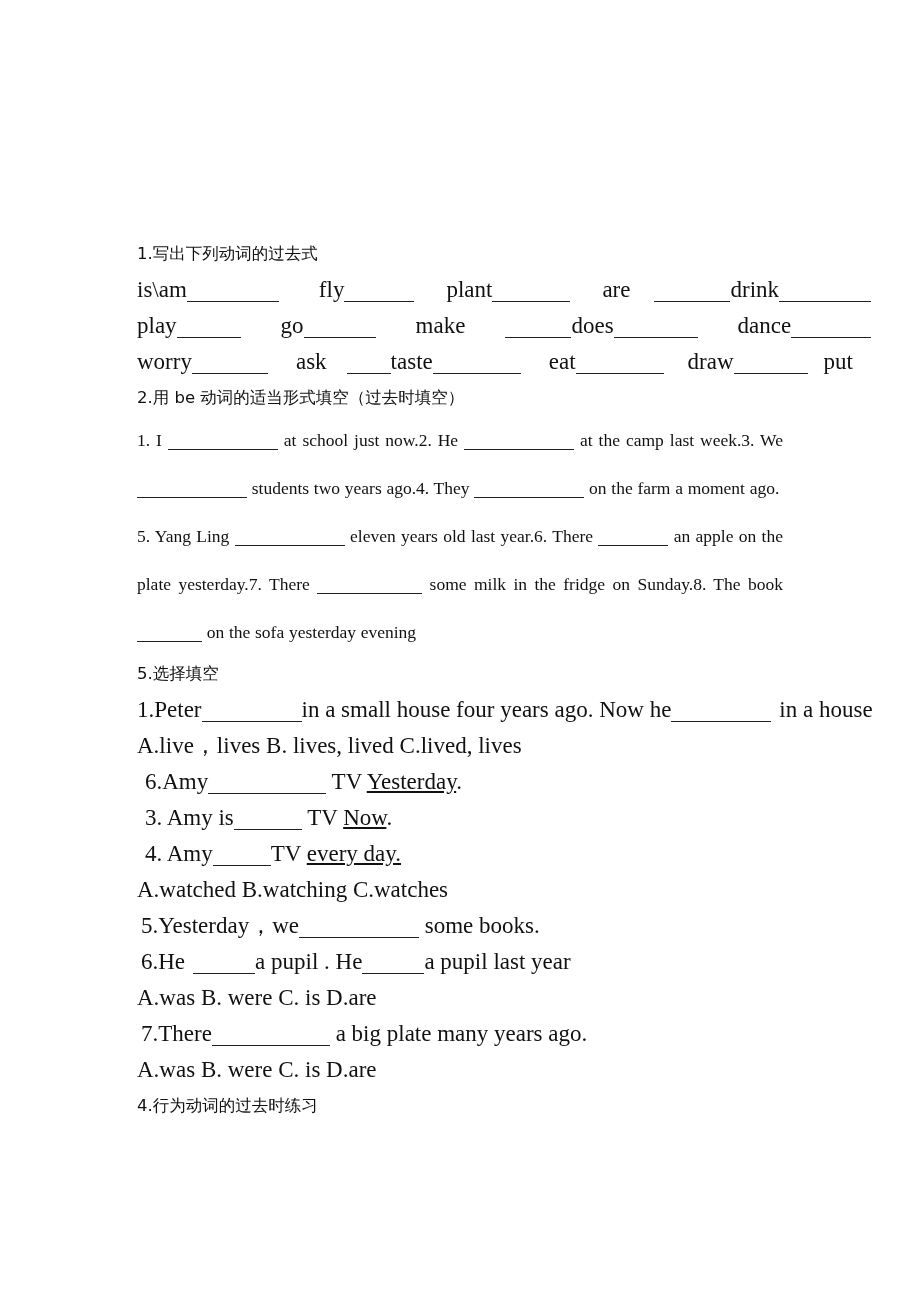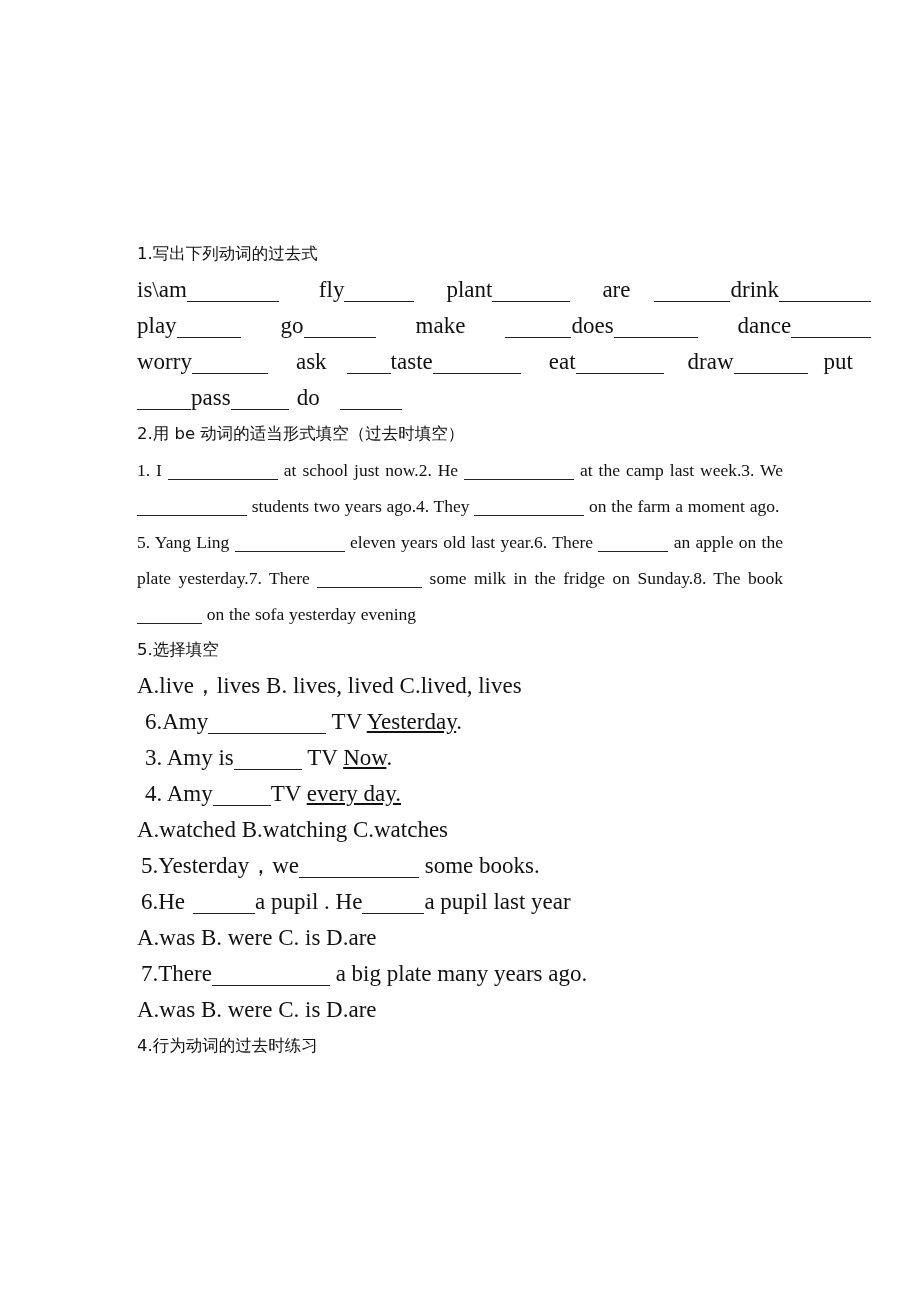--- a/index.html
+++ b/index.html
@@ -36,21 +36,21 @@
   }
   .heading {
     font-size: 17px;
     line-height: 36px;
     white-space: nowrap;
     color: #111;
   }
   
   .para {
     font-size: 17.5px;
-    line-height: 36px;
+    line-height: 48px;
     text-align: justify;
     text-align-last: left;
     color: #111;
     word-spacing: 0.02em;
   }
   .para-j {
     text-align: justify;
   }
   
   .bl {
@@ -84,23 +84,20 @@
     </div>
 
     <div class="line">
       <span>play</span><span class="bl" style="width:64px"></span><span class="sp gap40"></span><span>go</span><span class="bl" style="width:72px"></span><span class="sp gap40"></span><span>make</span><span class="sp gap40"></span><span class="bl" style="width:66px"></span><span>does</span><span class="bl" style="width:84px"></span><span class="sp gap40"></span><span>dance</span><span class="bl" style="width:80px"></span>
     </div>
 
     <div class="line">
       <span>worry</span><span class="bl" style="width:76px"></span><span class="sp gap28"></span><span>ask</span><span class="sp gap20"></span><span class="bl" style="width:44px"></span><span>taste</span><span class="bl" style="width:88px"></span><span class="sp gap28"></span><span>eat</span><span class="bl" style="width:88px"></span><span class="sp gap24"></span><span>draw</span><span class="bl" style="width:74px"></span><span class="sp gap16"></span><span>put</span>
     </div>
 
-    <div class="line">
-      <span class="bl" style="width:54px"></span><span>pass</span><span class="bl" style="width:58px"></span><span class="sp gap8"></span><span>do</span><span class="sp gap20"></span><span class="bl" style="width:62px"></span>
-    </div>
 
     <div class="heading cjk">2.用 be 动词的适当形式填空（过去时填空）</div>
 
     <div class="para para-j">
       <span>1. I</span>
       <span class="bl" style="width:110px"></span>
       <span>at school just now.2. He</span>
       <span class="bl" style="width:110px"></span>
       <span>at the camp last week.3. We</span>
       <span class="bl" style="width:110px"></span>
@@ -116,20 +113,23 @@
       <span class="bl" style="width:70px"></span>
       <span>an apple on the plate yesterday.7. There</span>
       <span class="bl" style="width:105px"></span>
       <span>some milk in the fridge on Sunday.8. The book</span>
       <span class="bl" style="width:65px"></span>
       <span>on the sofa yesterday evening</span>
     </div>
 
     <div class="heading cjk">5.选择填空</div>
 
+    <div class="line">
+      <span>1.Peter</span><span class="bl" style="width:100px"></span><span>in a small house four years ago. Now he</span><span class="bl" style="width:100px"></span><span class="sp gap8"></span><span>in a house</span>
+    </div>
 
     <div class="line">A.live，lives   B. lives, lived   C.lived, lives</div>
 
     <div class="line">
       <span class="sp gap8"></span><span>6.Amy</span><span class="bl" style="width:118px"></span><span> TV </span><span class="u">Yesterday</span><span>.</span>
     </div>
 
     <div class="line">
       <span class="sp gap8"></span><span>3. Amy is</span><span class="bl" style="width:68px"></span><span> TV </span><span class="u">Now</span><span>.</span>
     </div>

